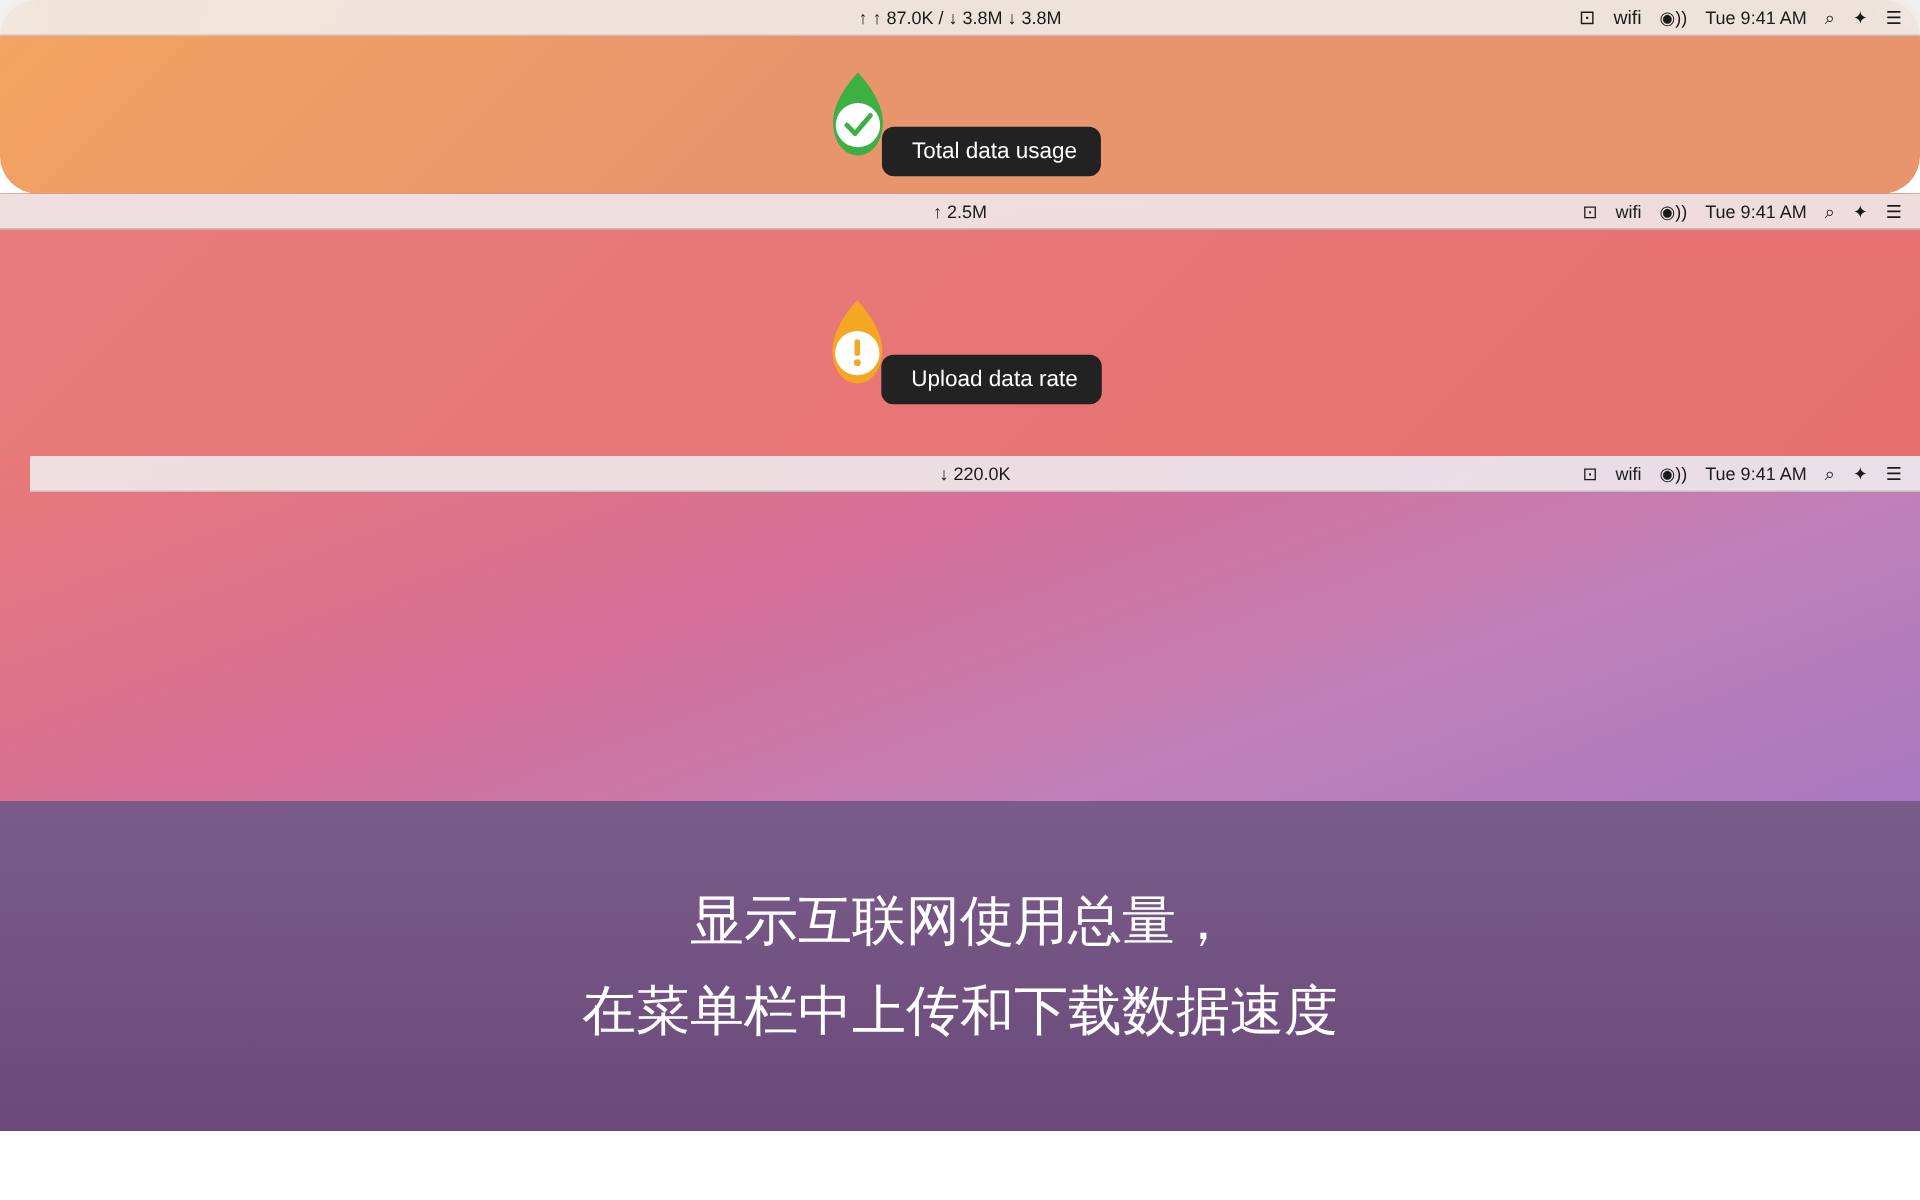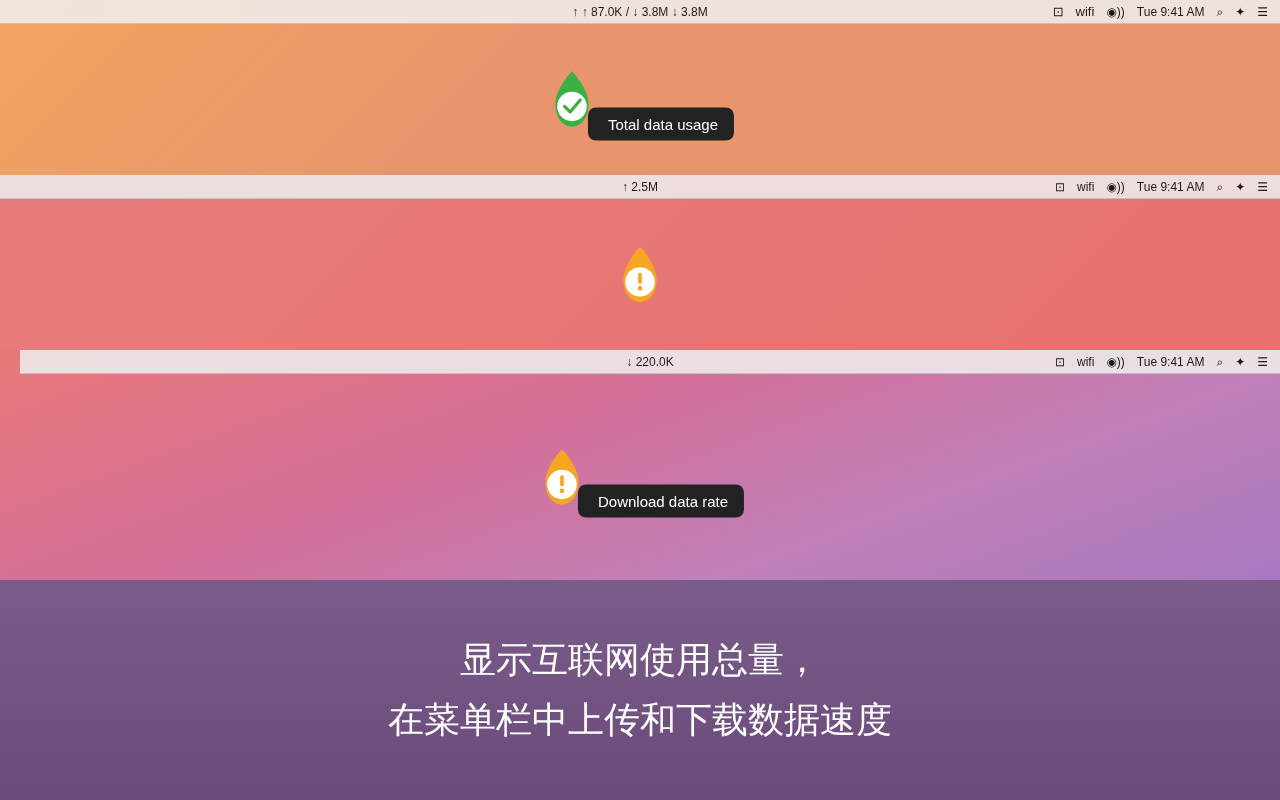--- a/index.html
+++ b/index.html
@@ -3,22 +3,23 @@
   <meta charset="utf-8">
   <style>
     * { margin: 0; padding: 0; box-sizing: border-box; }
     body { width: 1280px; height: 800px; overflow: hidden; font-family: -apple-system, BlinkMacSystemFont, 'Helvetica Neue', sans-serif; }
 
     
     .section { position: relative; width: 100%; }
 
     
     .section-1 {
-      height: 175px;
+      height: 129px;
       background: linear-gradient(135deg, #f4a460 0%, #e8956d 40%, #e8956d 100%);
+      border-radius: 25px;
     }
 
     
     .section-2 {
       height: 175px;
       background: linear-gradient(135deg, #e87c7c 0%, #e87070 100%);
     }
 
     
     .section-3 {
@@ -163,20 +164,21 @@
 
   <div class="section-content" style="top: calc(50% + 12px);">
 
     <svg class="icon-svg" viewBox="0 0 52 65" xmlns="http://www.w3.org/2000/svg">
       <path d="M26 2 C26 2, 8 20, 8 38 C8 52, 16 62, 26 62 C36 62, 44 52, 44 38 C44 20, 26 2, 26 2Z" fill="#f5a623"></path>
       <circle cx="26" cy="40" r="16" fill="white"></circle>
 
       <rect x="24" y="30" width="4" height="12" rx="2" fill="#f5a623"></rect>
       <circle cx="26" cy="47" r="2.5" fill="#f5a623"></circle>
     </svg>
+    <div class="tooltip-label">Upload data rate</div>
   </div>
 </div>
 
 <div class="section section-3">
 
   <div class="menubar">
     <div class="menubar-center">
       <span>↓</span>
       <span> 220.0K</span>
     </div>
@@ -184,29 +186,18 @@
       <span>⊡</span>
       <span>wifi</span>
       <span>◉))</span>
       <span>Tue 9:41 AM</span>
       <span>⌕</span>
       <span>✦</span>
       <span>☰</span>
     </div>
   </div>
 
-  <div class="section-content" style="top: calc(50% + 12px);">
-
-    <svg class="icon-svg" viewBox="0 0 52 65" xmlns="http://www.w3.org/2000/svg">
-      <path d="M26 2 C26 2, 8 20, 8 38 C8 52, 16 62, 26 62 C36 62, 44 52, 44 38 C44 20, 26 2, 26 2Z" fill="#f5a623"></path>
-      <circle cx="26" cy="40" r="16" fill="white"></circle>
-
-      <rect x="24" y="30" width="4" height="12" rx="2" fill="#f5a623"></rect>
-      <circle cx="26" cy="47" r="2.5" fill="#f5a623"></circle>
-    </svg>
-    <div class="tooltip-label">Download data rate</div>
-  </div>
 </div>
 
 <div class="caption-area">
   <p class="caption-text">显示互联网使用总量，</p>
   <p class="caption-text">在菜单栏中上传和下载数据速度</p>
 </div>
 
 </body></html>

